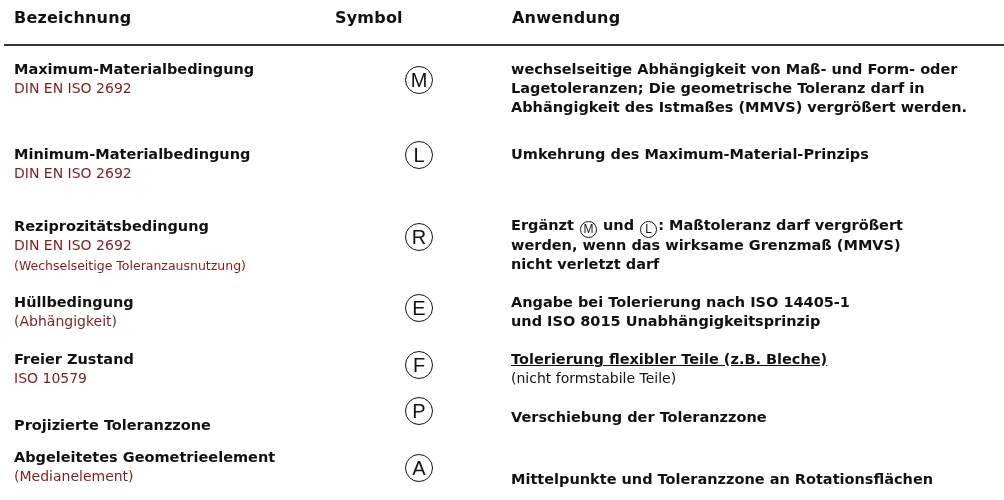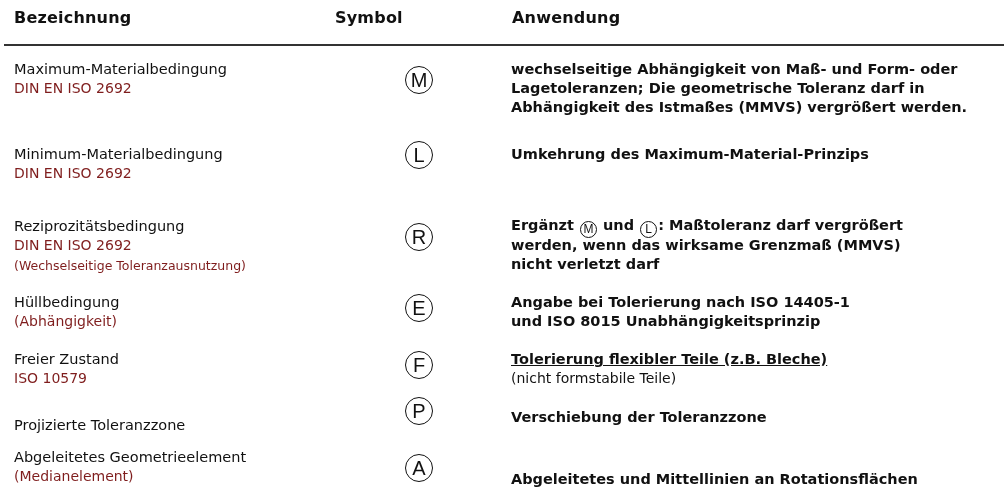--- a/index.html
+++ b/index.html
@@ -12,21 +12,21 @@
       position: absolute; top: 8px; font-size: 16px; font-weight: bold; letter-spacing: 0.2px;
     }
     .hdr-col1 { left: 14px; }
     .hdr-col2 { left: 335px; }
     .hdr-col3 { left: 512px; }
     .divider {
       position: absolute; left: 4px; right: 0; top: 44px; height: 2px; background: #333333;
     }
     .row { position: absolute; left: 0; right: 0; }
     .name {
-      position: absolute; left: 14px; font-size: 14.5px; font-weight: normal; line-height: 18px;
+      position: absolute; left: 14px; font-size: 14.5px; font-weight: bold; line-height: 18px;
       white-space: nowrap;
     }
     .sub {
       position: absolute; left: 14px; font-size: 14px; line-height: 18px; white-space: nowrap; color: #7f1d1d;
     }
     .sub.small { font-size: 12.5px; }
     .sym {
       position: absolute; left: 405px; width: 28px; height: 28px; border: 1.5px solid #111;
       border-radius: 50%; display: flex; align-items: center; justify-content: center;
       font-family: "Liberation Sans", sans-serif; font-size: 20px; line-height: 1;
@@ -104,14 +104,14 @@
 <div class="row" style="top:408px;">
   <div class="name" style="top:8px;">Projizierte Toleranzzone</div>
   <div class="sym" style="top:-11px;">P</div>
   <div class="app" style="top:0;text-align:right;">Verschiebung der Toleranzzone</div>
 </div>
 
 <div class="row" style="top:448px;">
   <div class="name" style="top:0;">Abgeleitetes Geometrieelement</div>
   <div class="sub" style="top:19px;">(Medianelement)</div>
   <div class="sym" style="top:6px;">A</div>
-  <div class="app" style="top:22px;">Abgeleitetes und Mittellinien an Rotationsflächen</div>
+  <div class="app" style="top:22px;">Mittelpunkte und Toleranzzone an Rotationsflächen</div>
 </div>
 
 </body></html>

